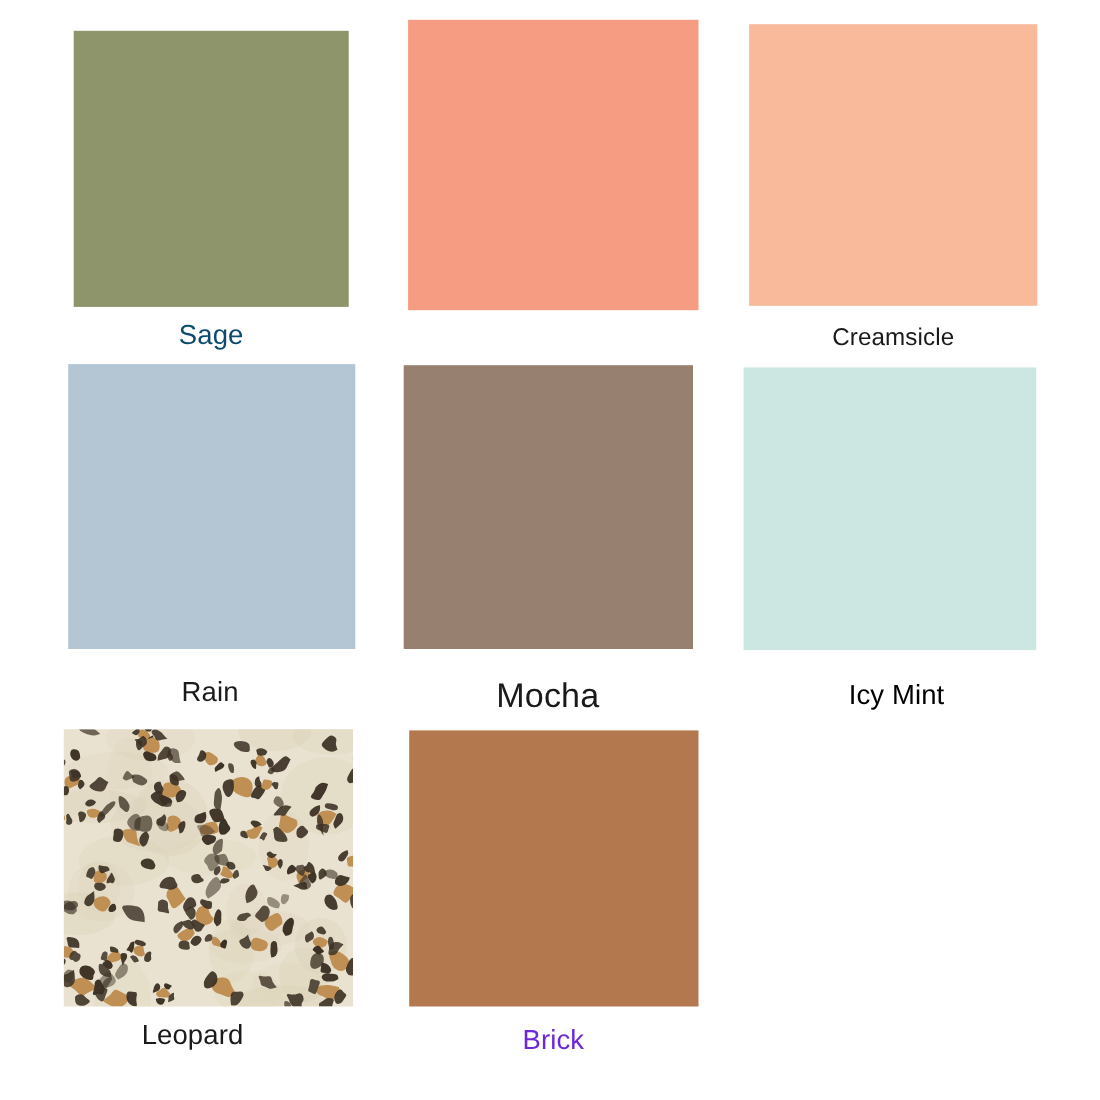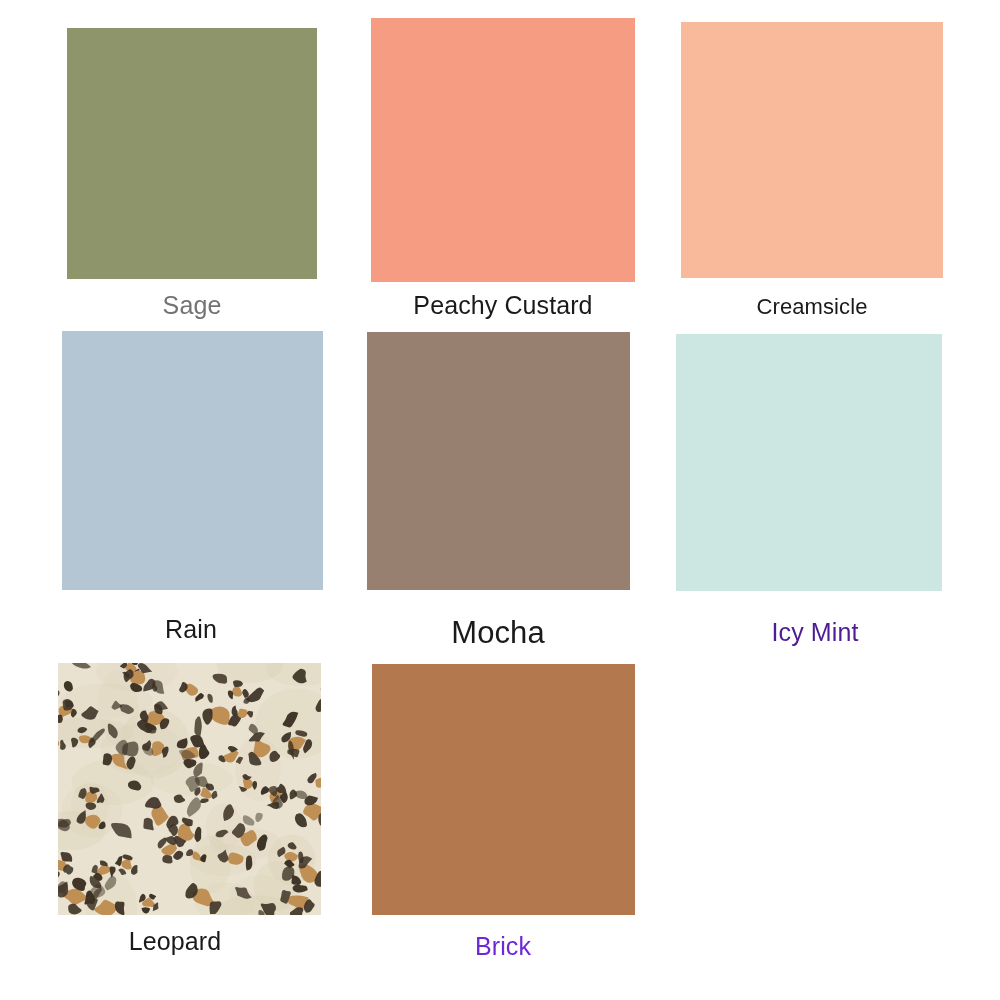--- a/index.html
+++ b/index.html
@@ -53,41 +53,40 @@
     height: 100%;
   }
 </style>
 </head>
 <body>
 
 <div id="palette-board">
     <div class="swatch-cell" style="left: 67px; top: 28px; width: 250px; height: 251px;">
       <div class="swatch-chip" style="background-color: rgb(143, 149, 107);"></div>
     </div>
-    <div class="swatch-label" style="left: 192px; top: 291px; color: #737373; font-size: 25px;">Sage</div>
+    <div class="swatch-label" style="left: 192px; top: 291px; color: #0c4a6e; font-size: 25px;">Sage</div>
     <div class="swatch-cell" style="left: 371px; top: 18px; width: 264px; height: 264px;">
       <div class="swatch-chip" style="background-color: rgb(246, 156, 131);"></div>
     </div>
-    <div class="swatch-label" style="left: 503px; top: 291px; color: rgb(26, 26, 26); font-size: 25px;">Peachy Custard</div>
     <div class="swatch-cell" style="left: 681px; top: 22px; width: 262px; height: 256px;">
       <div class="swatch-chip" style="background-color: rgb(249, 186, 155);"></div>
     </div>
     <div class="swatch-label" style="left: 812px; top: 294px; color: rgb(26, 26, 26); font-size: 22px;">Creamsicle</div>
     <div class="swatch-cell" style="left: 62px; top: 331px; width: 261px; height: 259px;">
       <div class="swatch-chip" style="background-color: rgb(180, 198, 211);"></div>
     </div>
     <div class="swatch-label" style="left: 191px; top: 615px; color: rgb(26, 26, 26); font-size: 25px;">Rain</div>
     <div class="swatch-cell" style="left: 367px; top: 332px; width: 263px; height: 258px;">
       <div class="swatch-chip" style="background-color: rgb(151, 128, 111);"></div>
     </div>
     <div class="swatch-label" style="left: 498px; top: 615px; color: rgb(26, 26, 26); font-size: 31px;">Mocha</div>
     <div class="swatch-cell" style="left: 676px; top: 334px; width: 266px; height: 257px;">
       <div class="swatch-chip" style="background-color: rgb(204, 231, 225);"></div>
     </div>
-    <div class="swatch-label" style="left: 815px; top: 618px; color: #4c1d95; font-size: 25px;">Icy Mint</div>
+    <div class="swatch-label" style="left: 815px; top: 618px; color: #000000; font-size: 25px;">Icy Mint</div>
     <div class="swatch-cell" style="left: 58px; top: 663px; width: 263px; height: 252px;">
       <div class="swatch-chip leopard-chip" style="background-color: rgb(233, 226, 208);">
         <svg viewBox="0 0 263 252" preserveAspectRatio="none">
           <rect x="0" y="0" width="263" height="252" fill="#e9e2d0"></rect>
           <ellipse cx="218.6" cy="223.2" rx="23.0" ry="25.1" fill="#d9cfb4" opacity="0.30"></ellipse>
           <ellipse cx="78.8" cy="8.5" rx="40.8" ry="20.3" fill="#d9cfb4" opacity="0.19"></ellipse>
           <ellipse cx="96.3" cy="80.1" rx="34.9" ry="35.1" fill="#d9cfb4" opacity="0.31"></ellipse>
           <ellipse cx="48.6" cy="37.6" rx="46.1" ry="16.9" fill="#d9cfb4" opacity="0.18"></ellipse>
           <ellipse cx="12.7" cy="167.7" rx="34.6" ry="19.4" fill="#d9cfb4" opacity="0.34"></ellipse>
           <ellipse cx="203.8" cy="231.7" rx="32.4" ry="19.1" fill="#d9cfb4" opacity="0.17"></ellipse>

